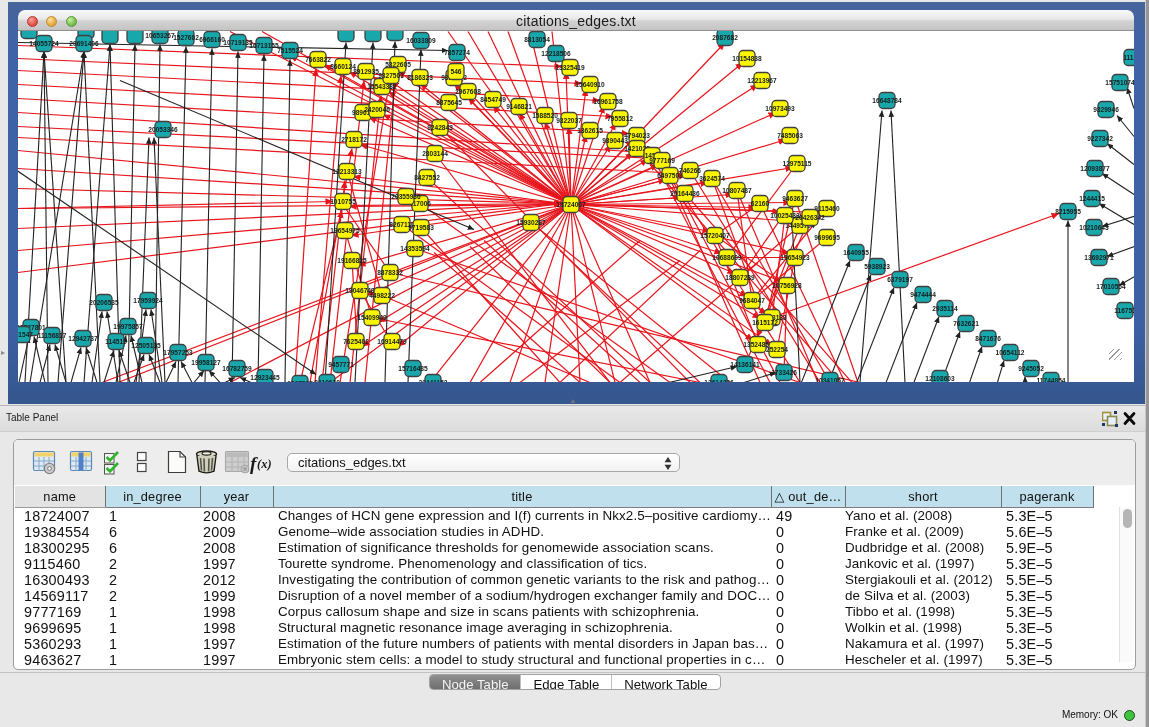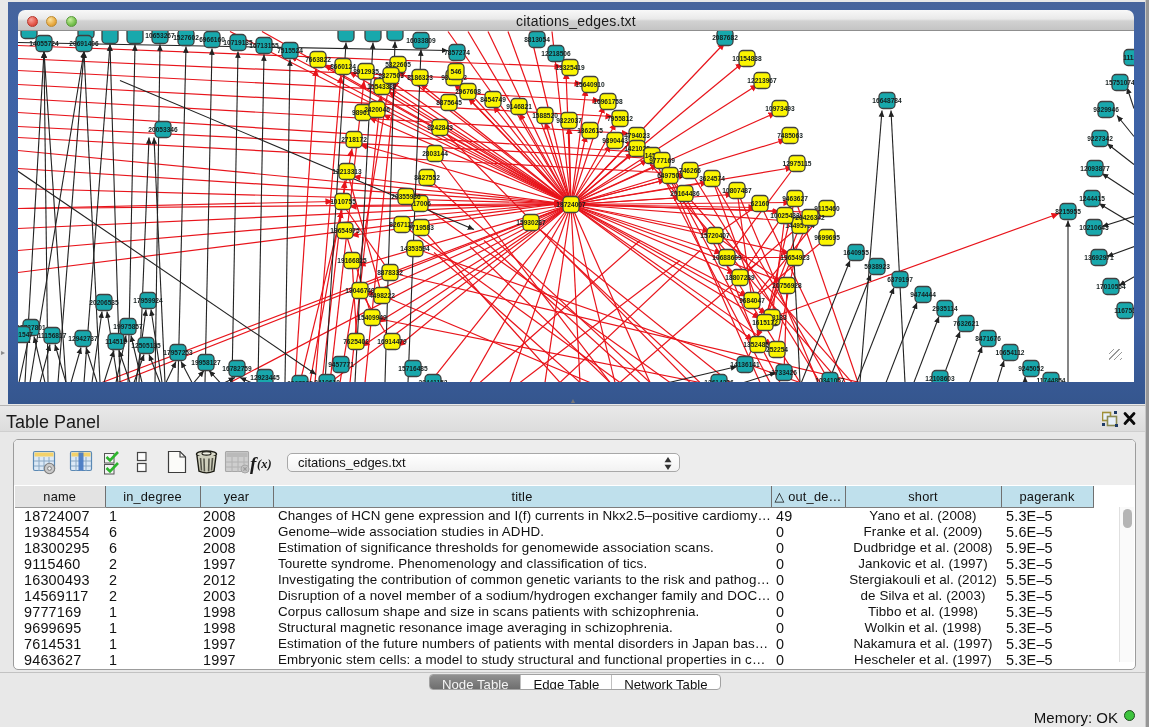--- a/index.html
+++ b/index.html
@@ -16,45 +16,45 @@
 .tl { position:absolute; top:5.5px; width:11px; height:11px; border-radius:50%; }
 #tl-r { left:9px; background:radial-gradient(circle at 35% 30%,#f7a39b,#e4574a 60%,#c33a30); border:1px solid #b5362c;}
 #tl-y { left:28px; background:radial-gradient(circle at 35% 30%,#fbe3a0,#e8aa42 60%,#cd8f2e); border:1px solid #bd8a2e;}
 #tl-g { left:48px; background:radial-gradient(circle at 35% 30%,#c8efa0,#77c14e 60%,#5aa33c); border:1px solid #58993a;}
 #canvas { position:absolute; left:10px; top:29px; width:1116px; height:351px; background:#ffffff; overflow:hidden; }
 #grip { position:absolute; right:12px; bottom:22px; width:13px; height:11px;
   background:repeating-linear-gradient(135deg,transparent 0 3px,#9a9a9a 3px 4px); }
 
 #tp-head { position:absolute; left:0; top:405px; width:1145px; height:27px;
   background:linear-gradient(180deg,#e9e9e9,#dcdcdc); border-top:1px solid #b5b5b5; border-bottom:1px solid #cfcfcf;}
-#tp-head .t { position:absolute; left:6px; top:6px; font-size:18px; color:#1a1a1a; }
+#tp-head .t { position:absolute; left:6px; top:6px; font-size:10px; color:#1a1a1a; }
 #tp-box { position:absolute; left:13px; top:439px; width:1123px; height:231px;
   border:1px solid #9c9c9c; border-radius:5px; background:#ffffff; overflow:hidden; }
 #toolbar { position:absolute; left:0; top:0; width:100%; height:45px; background:#ededed; }
 #combo { position:absolute; left:273px; top:13px; width:393px; height:19px; background:linear-gradient(180deg,#ffffff,#f2f2f2);
   border:1px solid #a8a8a8; border-radius:5px; font-size:13px; color:#111; line-height:17px; padding-left:10px;}
 table#grid { position:absolute; left:1px; top:46px; width:1078px; border-collapse:collapse; table-layout:fixed; font-size:14.4px; letter-spacing:0.2px; color:#111; }
 #grid th { background:#bfe0ec; font-weight:400; font-size:12.8px; height:21px; border-right:1px solid #707070; border-bottom:1px solid #7d7d7d; overflow:hidden; white-space:nowrap; }
 #grid th.c0 { background:#e3e3e3; border-right:1px solid #707070; border-bottom:1px solid #9a9a9a; }
 #grid td { height:15.95px; padding:0 0 0 5px; overflow:hidden; white-space:nowrap; }
 #grid td.c0 { padding-left:9px; }
 #grid td.c1 { padding-left:4px; }
 #grid td.c2 { padding-left:3px; }
 #grid td.c3 { text-overflow:ellipsis; font-size:13.4px; letter-spacing:0.1px; }
 #grid td.c5 { font-size:13.4px; letter-spacing:0.1px; }
-#grid td.c5 { text-align:center; padding:0; }
+#grid td.c5 { padding:0; }
 #vsb { position:absolute; right:1px; top:67px; width:15px; height:155px; background:#fafafa; border-left:1px solid #e0e0e0;}
 #vsb .th { position:absolute; left:2.5px; top:2px; width:9px; height:19px; border-radius:5px; background:#b5b5b5; }
 
 #tabline { position:absolute; left:0; top:672px; width:1145px; height:1px; background:#c2c2c2; }
 #tabs { position:absolute; left:429px; top:674px; height:16px; display:flex; border:1px solid #a2a2a2; border-radius:4px; overflow:hidden; font-size:13.2px; background:#fff;}
 #tabs div { padding:1px 12px 0 12px; line-height:18px; color:#111; }
 #tabs div.sel { background:linear-gradient(180deg,#909090,#6e6e6e); color:#f5f5f5; }
 #tabs div.mid { border-left:1px solid #c0c0c0; border-right:1px solid #c0c0c0; }
-#mem { position:absolute; right:31px; top:709px; font-size:15px; color:#111; }
+#mem { position:absolute; right:31px; top:709px; font-size:10px; color:#111; }
 #memdot { position:absolute; right:14px; top:710px; width:11px; height:11px; border-radius:50%; background:#3ec43e; border:1.5px solid #1f4d1f; }
 #rightstrip { position:absolute; right:0; top:0; width:4px; height:727px; background:#969696; border-left:1px solid #c9c9c9;}
 .tbicon { position:absolute; left:0; top:10px; }
 </style></head>
 <body>
 <div id="app">
   <div id="netframe">
     <div id="canvas">
         <svg width="1116" height="352" viewBox="18 31 1116 351" style="position:absolute;left:0;top:0">
 <defs>
@@ -710,21 +710,21 @@
             <td class="c1">2</td>
             <td class="c2">2012</td>
             <td class="c3">Investigating the contribution of common genetic variants to the risk and pathogenesis of attention</td>
             <td class="c4">0</td>
             <td class="c5">Stergiakouli et al. (2012)</td>
             <td class="c6">5.5E–5</td>
           </tr>
 <tr>
             <td class="c0">14569117</td>
             <td class="c1">2</td>
-            <td class="c2">2003</td>
+            <td class="c2">1999</td>
             <td class="c3">Disruption of a novel member of a sodium/hydrogen exchanger family and DOCK3 gene</td>
             <td class="c4">0</td>
             <td class="c5">de Silva et al. (2003)</td>
             <td class="c6">5.3E–5</td>
           </tr>
 <tr>
             <td class="c0">9777169</td>
             <td class="c1">1</td>
             <td class="c2">1998</td>
             <td class="c3">Corpus callosum shape and size in scans patients with schizophrenia.</td>
@@ -735,21 +735,21 @@
 <tr>
             <td class="c0">9699695</td>
             <td class="c1">1</td>
             <td class="c2">1998</td>
             <td class="c3">Structural magnetic resonance image averaging in schizophrenia.</td>
             <td class="c4">0</td>
             <td class="c5">Wolkin et al. (1998)</td>
             <td class="c6">5.3E–5</td>
           </tr>
 <tr>
-            <td class="c0">7614531</td>
+            <td class="c0">5360293</td>
             <td class="c1">1</td>
             <td class="c2">1997</td>
             <td class="c3">Estimation of the future numbers of patients with mental disorders in Japan based on national</td>
             <td class="c4">0</td>
             <td class="c5">Nakamura et al. (1997)</td>
             <td class="c6">5.3E–5</td>
           </tr>
 <tr>
             <td class="c0">9463627</td>
             <td class="c1">1</td>

